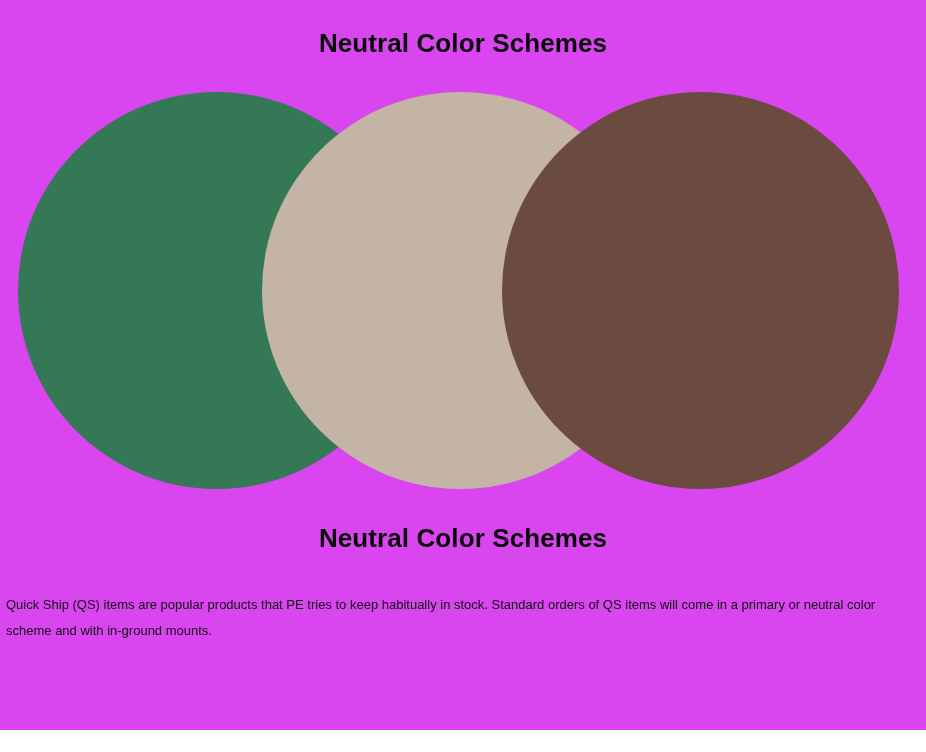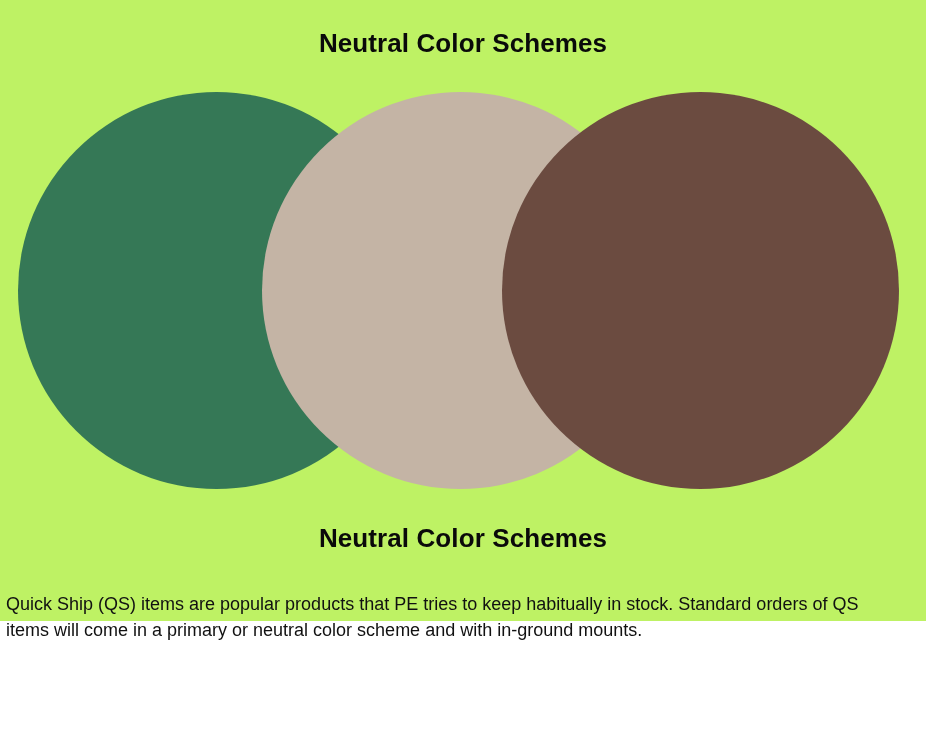--- a/index.html
+++ b/index.html
@@ -12,22 +12,22 @@
     width: 926px;
     height: 752px;
     background: #ffffff;
     font-family: "Liberation Sans", sans-serif;
     overflow: hidden;
     position: relative;
   }
   .page {
     position: relative;
     width: 926px;
-    height: 621px;
-    background: #bef264;
+    height: 730px;
+    background: #d946ef;
   }
 
   
   .heading-top {
     position: absolute;
     left: 0;
     top: 27px;
     width: 926px;
     text-align: center;
     font-size: 26px;
@@ -72,21 +72,21 @@
 
   
   .body-copy {
     position: absolute;
     left: 6px;
     top: 592px;
     width: 888px;
   }
   .body-copy p {
     margin: 0;
-    font-size: 18px;
+    font-size: 13px;
     line-height: 25.5px;
     color: #111111;
     font-family: "Liberation Sans", sans-serif;
   }
   .body-copy p.spaced {
     margin-top: 25px;
   }
 </style>
 </head>
 <body style="background: rgb(255, 255, 255);">

